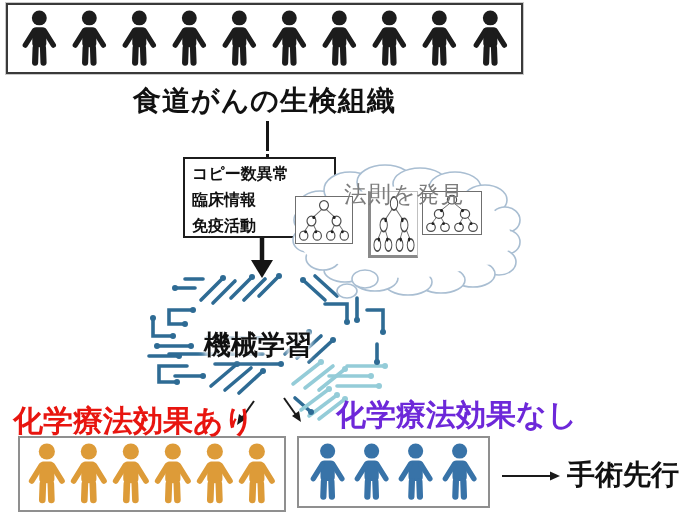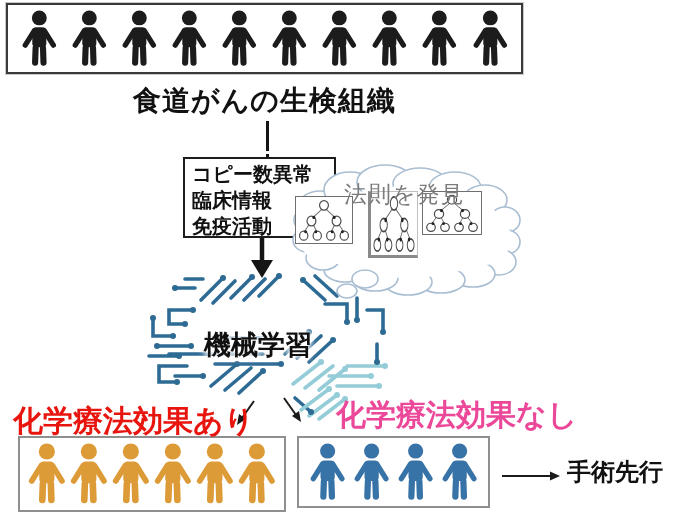--- a/index.html
+++ b/index.html
@@ -26,21 +26,21 @@
     letter-spacing:1px; white-space:nowrap;
   }
   #main-title { left:133px; top:82px; width:300px; font-size:28px; }
 
   #connector-line { left:266px; top:121px; width:3px; height:30px; background:#151515; }
   #connector-dot  { left:266px; top:154px; width:3px; height:5px; background:#151515; }
 
   #input-box {
     left:183px; top:157px; width:153px; height:81px;
     border:2px solid #1c1c1c; background:#fff; z-index:2;
-    padding:2px 0 0 7px; font-size:20px; font-weight:700; line-height:26px;
+    padding:2px 0 0 7px; font-size:16px; font-weight:700; line-height:26px;
     color:#111; white-space:nowrap;
   }
 
   #cloud-svg { left:275px; top:162px; width:250px; height:145px; z-index:3; }
 
   .tree-box {
     position:absolute; background:#fff; z-index:4;
   }
   .tree-box svg { width:100%; height:100%; display:block; }
   #tree-box-1 { left:295px; top:196px; width:58px; height:48px; border:1.5px solid #6f6f6f; }
@@ -67,21 +67,21 @@
   #arrow-left-diag  { left:230px; top:398px; width:32px; height:32px; z-index:7; }
   #arrow-right-diag { left:279px; top:395px; width:32px; height:34px; z-index:7; }
 
   .outcome-label {
     position:absolute; font-size:30px; font-weight:800; white-space:nowrap; z-index:8;
   }
   #label-effective   { left:13px;  top:395px;margin-top:6px; }
   #label-ineffective { left:336px; top:395px; }
 
   #surgery-arrow { left:500px; top:468px; width:64px; height:16px; }
-  #surgery-label { left:567px; top:456px; font-size:24px; font-weight:700; color:#111;
+  #surgery-label { left:567px; top:456px; font-size:28px; font-weight:700; color:#111;
                    white-space:nowrap; }
 
   
   .bd { stroke:#2e6b94; stroke-width:3.6; stroke-linecap:round; fill:none; }
   .bt { stroke:#94ccd8; stroke-width:3.6; stroke-linecap:round; fill:none; }
   .dd { fill:#2e6b94; }
   .dt { fill:#94ccd8; }
 
   
   .bump { fill:#ffffff; stroke:#a9bed2; stroke-width:1.6; }
@@ -411,21 +411,21 @@
   <svg id="arrow-left-diag" class="abs" viewBox="0 0 32 32">
     <line x1="24" y1="3" x2="12" y2="20" stroke="#1a1a1a" stroke-width="2"></line>
     <polygon points="7,27 9,16 16,21" fill="#1a1a1a"></polygon>
   </svg>
   <svg id="arrow-right-diag" class="abs" viewBox="0 0 32 34">
     <line x1="5" y1="3" x2="17" y2="20" stroke="#1a1a1a" stroke-width="2"></line>
     <polygon points="22,27 20,16 13,21" fill="#1a1a1a"></polygon>
   </svg>
 
   <div id="label-effective" class="outcome-label" style="color: rgb(232, 21, 15);">化学療法効果あり</div>
-  <div id="label-ineffective" class="outcome-label" style="color: #ec4899;">化学療法効果なし</div>
+  <div id="label-ineffective" class="outcome-label" style="color: #6d28d9;">化学療法効果なし</div>
 
   <div class="people-box outcome" style="left: 18px; top: 436px; width: 268px; height: 76px; color: rgb(221, 155, 56);">
   <span class="person-wrap">
     <svg viewBox="0 0 44 66" aria-hidden="true">
       <circle cx="22" cy="9" r="8.5" fill="currentColor"></circle>
       <rect x="14" y="19.5" width="16" height="23" rx="4.5" fill="currentColor"></rect>
       <line x1="16" y1="24" x2="6" y2="40" stroke="currentColor" stroke-width="6" stroke-linecap="round"></line>
       <line x1="28" y1="24" x2="38" y2="40" stroke="currentColor" stroke-width="6" stroke-linecap="round"></line>
       <line x1="17.8" y1="43" x2="17.2" y2="60" stroke="currentColor" stroke-width="7" stroke-linecap="round"></line>
       <line x1="26.2" y1="43" x2="26.8" y2="60" stroke="currentColor" stroke-width="7" stroke-linecap="round"></line>

